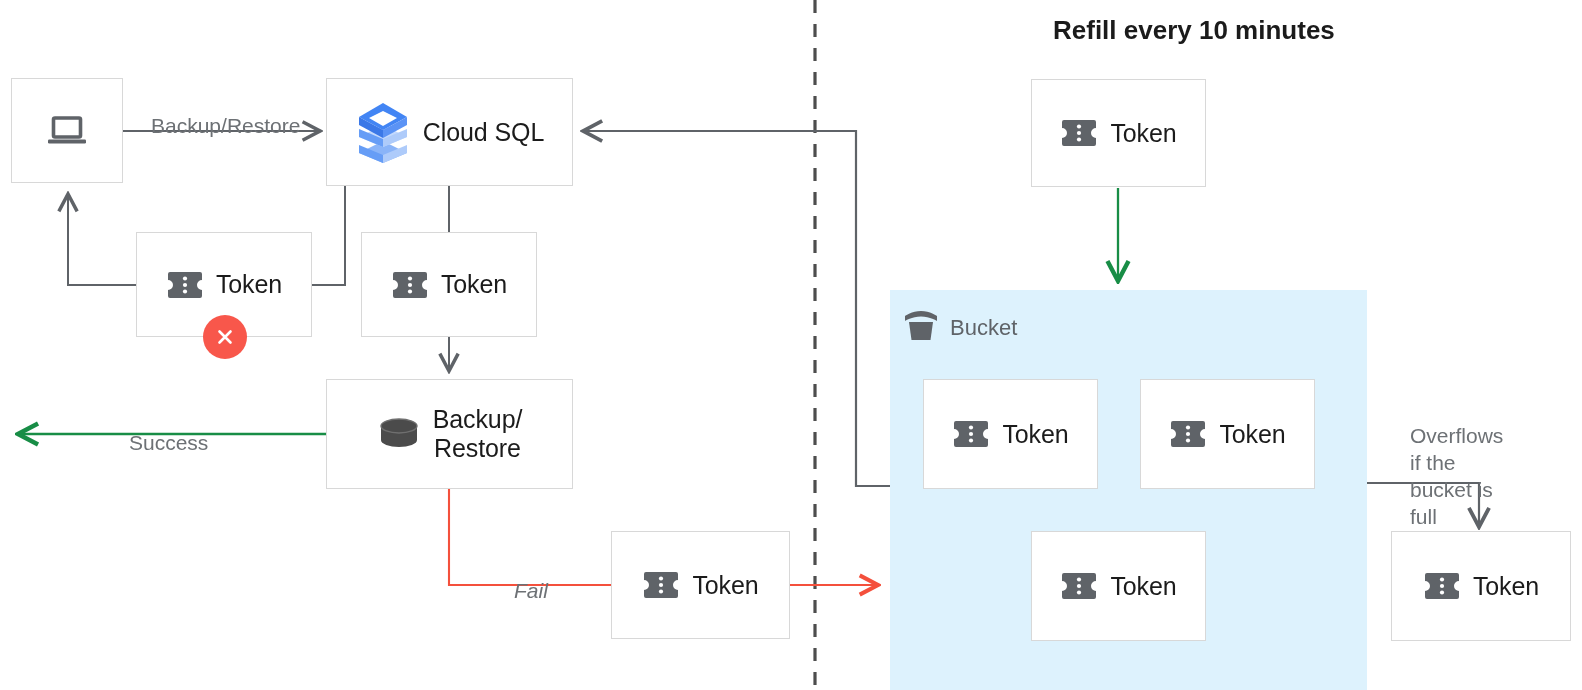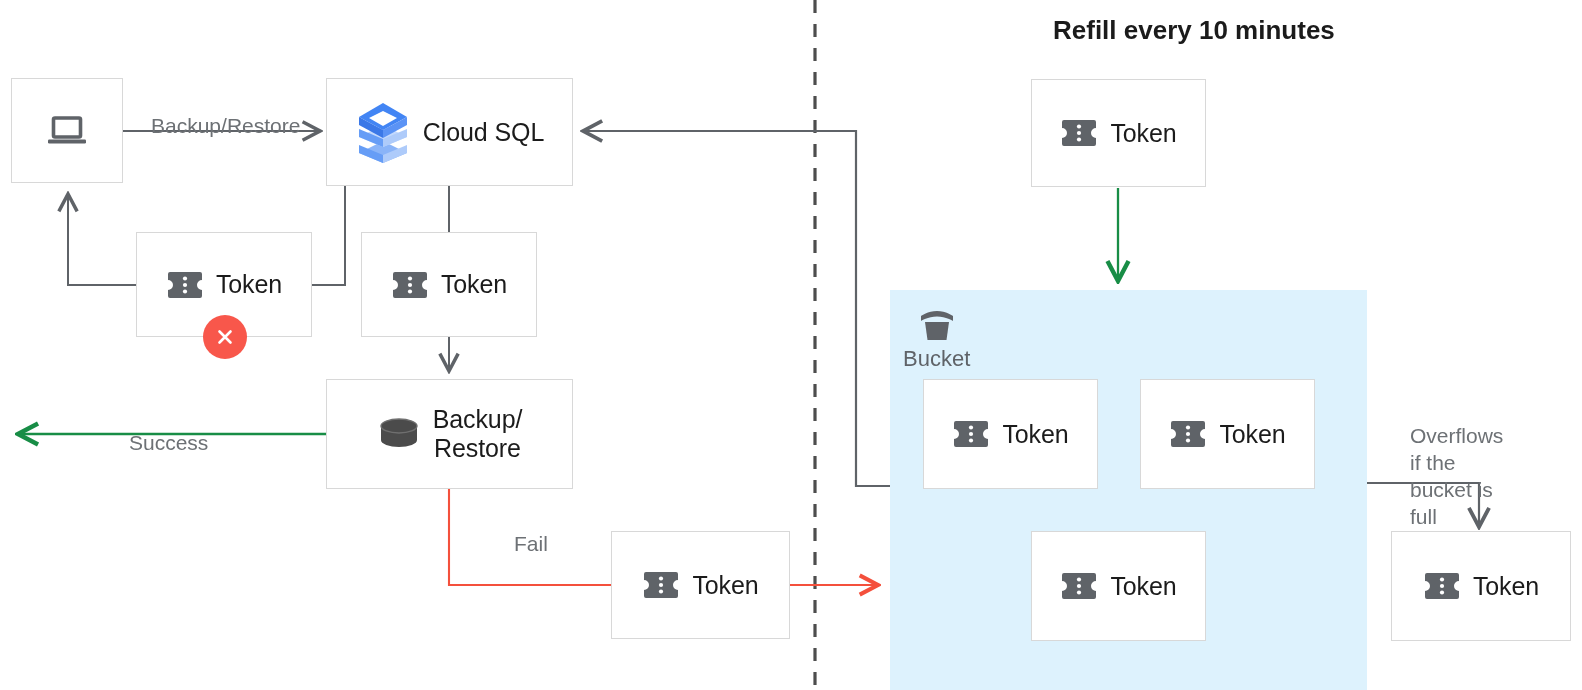--- a/index.html
+++ b/index.html
@@ -48,22 +48,22 @@
 
   .bucket-region {
     position: absolute;
     background: #ddf2fd;
     z-index: 1;
   }
   .bucket-head {
     position: absolute;
     display: flex;
     align-items: center;
+    gap: 11px;
     z-index: 3;
-    flex-direction: column;
   }
   .bucket-head .bucket-title {
     font-size: 22px;
     color: #5f6368;
   }
   .edge-label {
     position: absolute;
     font-size: 21px;
     color: #6d7175;
     z-index: 4;
@@ -282,17 +282,17 @@
         <circle cx="19" cy="8.5" r="2.1" fill="#ffffff"></circle>
         <circle cx="19" cy="15" r="2.1" fill="#ffffff"></circle>
         <circle cx="19" cy="21.5" r="2.1" fill="#ffffff"></circle>
       </svg>
     </span>
     <span class="label">Token</span>
   </div>
 
   <div class="edge-label" style="left:151px; top:97px;margin-top:16px;">Backup/Restore</div>
   <div class="edge-label" style="left:129px; top:401px;margin-top:29px;">Success</div>
-  <div class="edge-label" style="left:514px; top:531px;">Fail</div>
+  <div class="edge-label" style="left:514px; top:578px;font-style:italic;">Fail</div>
   <div class="edge-label" style="left:1410px; top:423px;">Overflows if the
 bucket is full</div>
 
 </div>
 
 </body></html>

